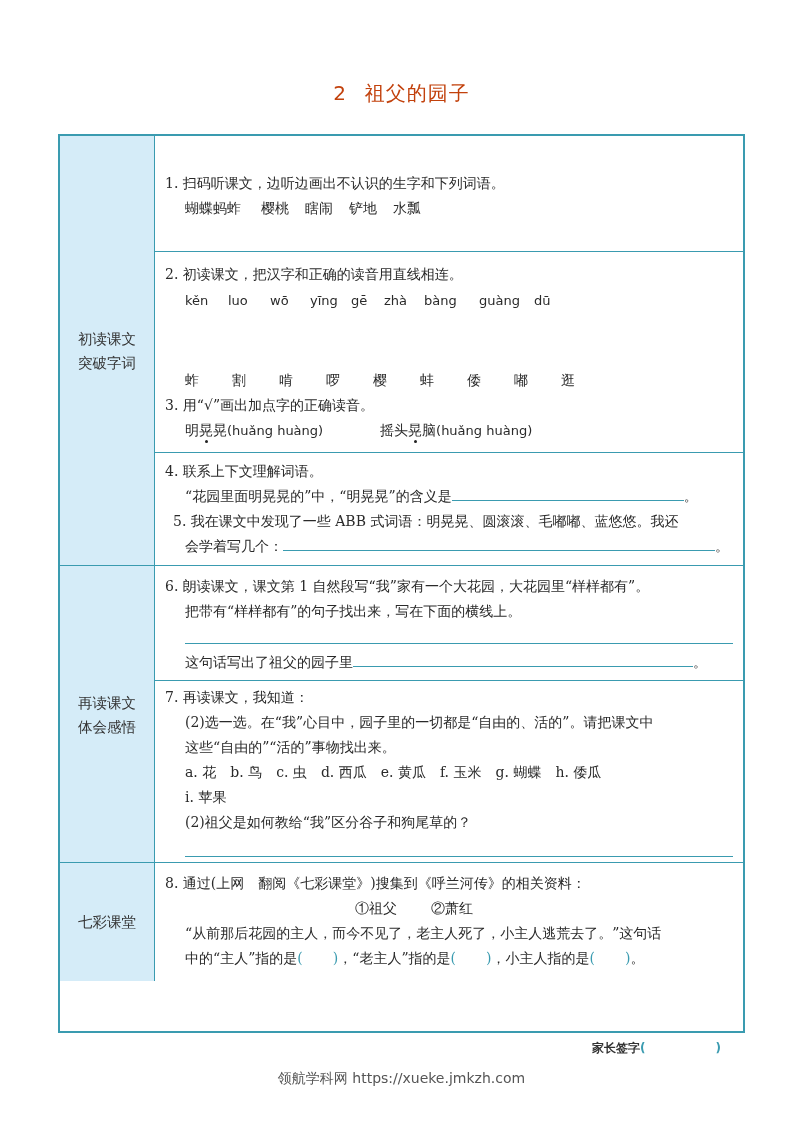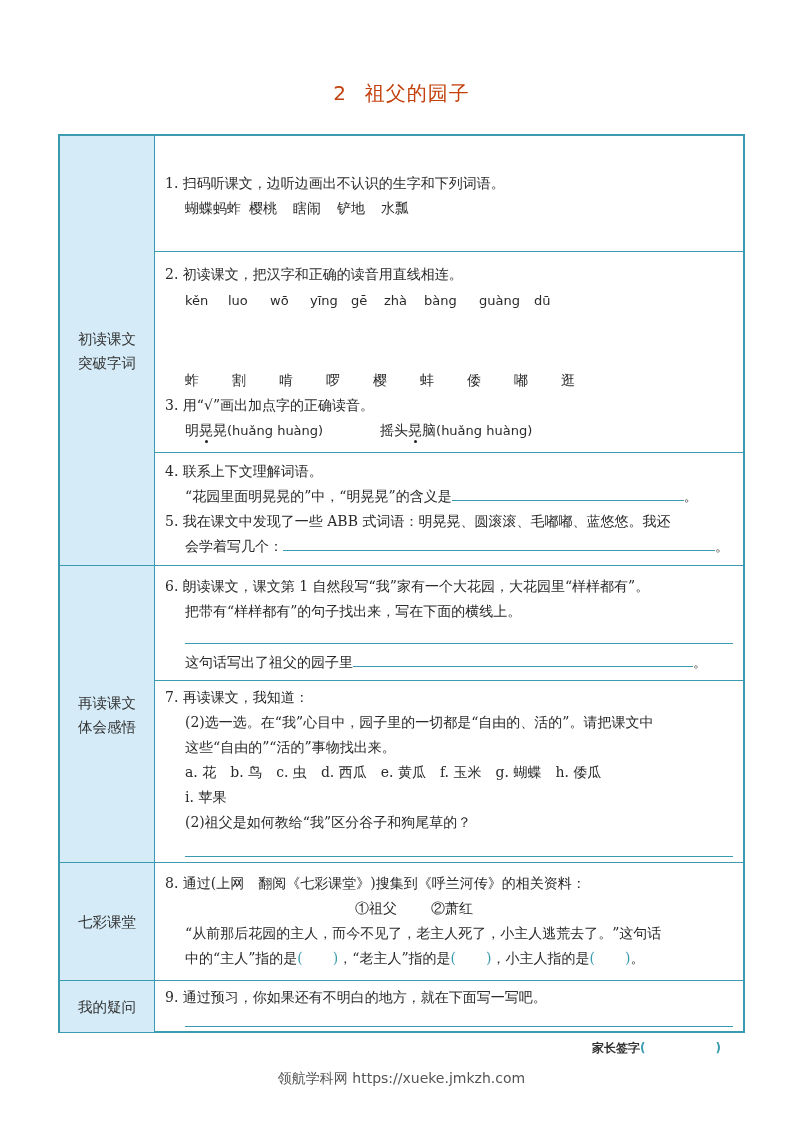--- a/index.html
+++ b/index.html
@@ -39,21 +39,21 @@
       <div>
           <div>初读课文</div>
           <div>突破字词</div>
         </div>
     </div>
     <div class="main">
 
       <div class="cell first" style="top:0; height:115px;">
         <div class="line" style="top:35px;">1. 扫码听课文，边听边画出不认识的生字和下列词语。</div>
         <div class="line ind row-items" style="top:60px; word-spacing:0;">
-          <span style="margin-right:0">蝴蝶</span><span style="margin-right:8px">蚂蚱</span><span style="margin-right:16px">樱桃</span><span style="margin-right:16px">瞎闹</span><span style="margin-right:16px">铲地</span><span>水瓢</span>
+          <span style="margin-right:0">蝴蝶</span><span style="margin-right:20px">蚂蚱</span><span style="margin-right:16px">樱桃</span><span style="margin-right:16px">瞎闹</span><span style="margin-right:16px">铲地</span><span>水瓢</span>
         </div>
       </div>
 
       <div class="cell" style="top:115px; height:201px;">
         <div class="line" style="top:10px;">2. 初读课文，把汉字和正确的读音用直线相连。</div>
         <div class="line ind row-items" style="top:116px;">
           <span style="width:47px">蚱</span><span style="width:47px">割</span><span style="width:47px">啃</span><span style="width:47px">啰</span><span style="width:47px">樱</span><span style="width:47px">蚌</span><span style="width:47px">倭</span><span style="width:47px">嘟</span><span>逛</span>
         </div>
         <div class="line ind pinyin row-items" style="top:36px;">
           <span style="width:43px">kěn</span><span style="width:42px">luo</span><span style="width:40px">wō</span><span style="width:41px">yīng</span><span style="width:33px">gē</span><span style="width:40px">zhà</span><span style="width:55px">bàng</span><span style="width:55px">guàng</span><span>dū</span>
@@ -64,21 +64,21 @@
           <span style="display:inline-block; width:48px;"></span>
           <span>摇头</span><span class="dot">晃</span><span>脑</span><span class="pinyin">(huǎng   huàng)</span>
         </div>
       </div>
 
       <div class="cell" style="top:316px; height:113px;">
         <div class="line" style="top:6px;">4. 联系上下文理解词语。</div>
         <div class="line ind" style="top:31px;">
           <span>“花园里面明晃晃的”中，“明晃晃”的含义是</span><span class="blank" style="width:232px"></span><span>。</span>
         </div>
-        <div class="line" style="top:56px;">5. 我在课文中发现了一些 ABB 式词语：明晃晃、圆滚滚、毛嘟嘟、蓝悠悠。我还</div>
+        <div class="line" style="top:56px;margin-left:8px;">5. 我在课文中发现了一些 ABB 式词语：明晃晃、圆滚滚、毛嘟嘟、蓝悠悠。我还</div>
         <div class="line ind" style="top:81px;">
           <span>会学着写几个：</span><span class="blank" style="width:432px"></span><span>。</span>
         </div>
       </div>
     </div>
   </div>
 
   <div class="section sec-sep" style="top:429px; height:297px;">
     <div class="side">
       <div>
@@ -120,30 +120,19 @@
           <span>①祖父</span><span style="display:inline-block;width:34px;"></span><span>②萧红</span>
         </div>
         <div class="line ind" style="top:58px;">“从前那后花园的主人，而今不见了，老主人死了，小主人逃荒去了。”这句话</div>
         <div class="line ind" style="top:83px;">
           <span>中的“主人”指的是</span><span class="paren">(</span><span style="display:inline-block;width:30px;"></span><span class="paren">)</span><span>，“老主人”指的是</span><span class="paren">(</span><span style="display:inline-block;width:30px;"></span><span class="paren">)</span><span>，小主人指的是</span><span class="paren">(</span><span style="display:inline-block;width:30px;"></span><span class="paren">)</span><span>。</span>
         </div>
       </div>
     </div>
   </div>
 
-  <div class="section sec-sep" style="top:844px; height:51px;">
-    <div class="side">
-      <div>我的疑问</div>
-    </div>
-    <div class="main">
-      <div class="cell first" style="top:0; height:51px;">
-        <div class="line" style="top:4px;">9. 通过预习，你如果还有不明白的地方，就在下面写一写吧。</div>
-        <div class="fullrule" style="top:45px;"></div>
-      </div>
-    </div>
-  </div>
 </div>
 
 <div class="footer-sign">
   <span>家长签字</span><span class="paren">(</span><span style="display:inline-block;width:70px;"></span><span class="paren">)</span>
 </div>
 
 <div class="watermark">领航学科网 https://xueke.jmkzh.com</div>
 
 </body></html>

